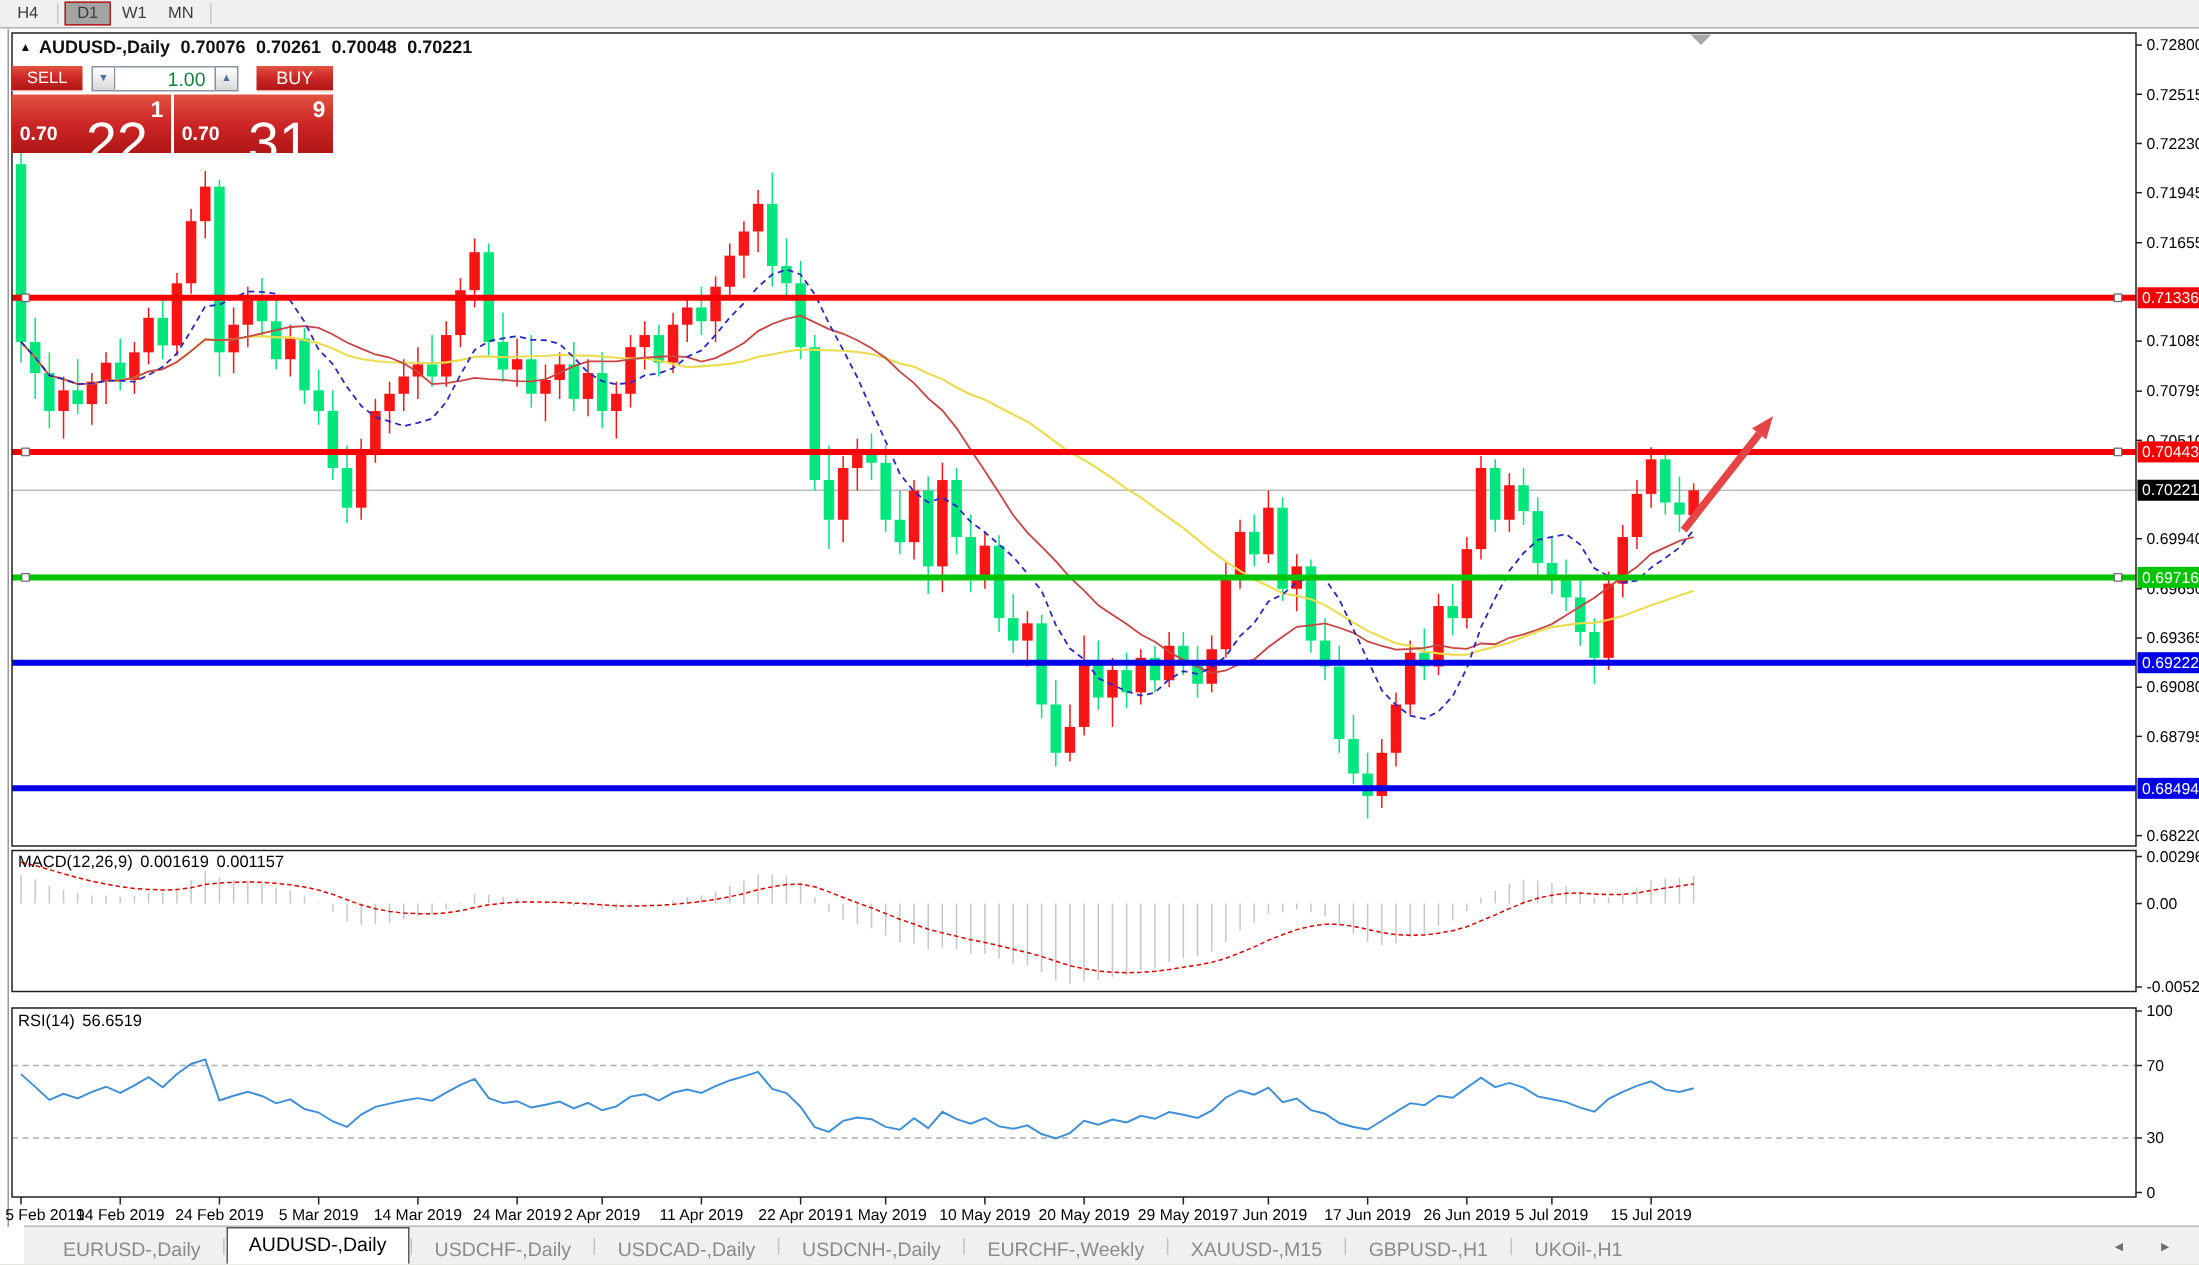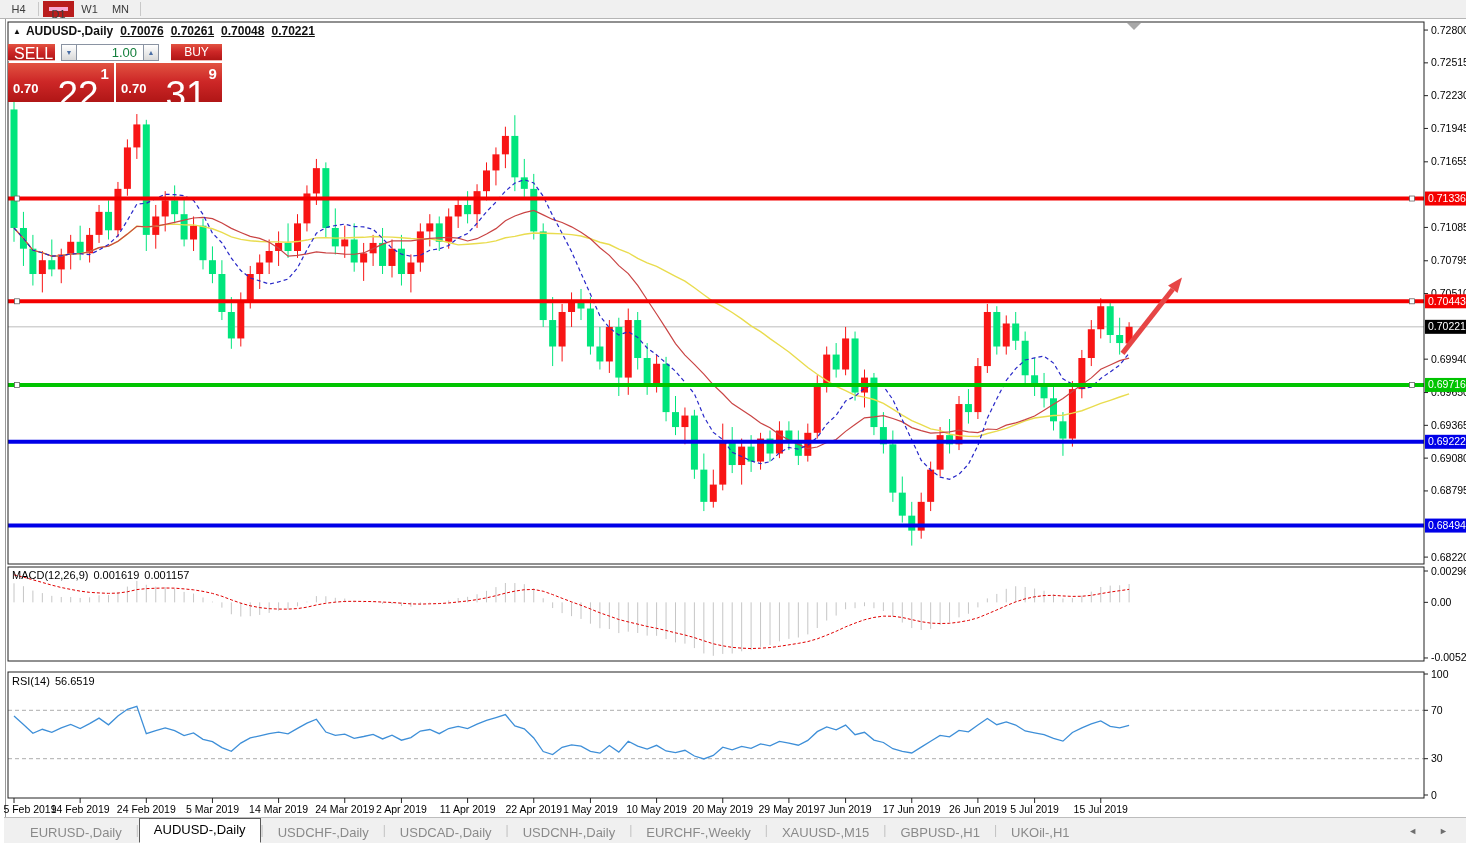--- a/index.html
+++ b/index.html
@@ -2,47 +2,47 @@
 <html><head>
 <meta charset="utf-8">
 <style>
   html,body{margin:0;padding:0;background:#d4d0c8;}
   .app{position:relative;width:1466px;height:843px;background:#fff;overflow:hidden;
        font-family:"Liberation Sans",sans-serif;}
   .toolbar{position:absolute;top:0;left:0;right:0;height:18px;background:#f0f0f0;
        border-bottom:1px solid #b5b5b5;display:flex;align-items:center;padding-left:3px;z-index:6;}
   .tf-btn{min-width:31px;height:16px;line-height:15px;text-align:center;font-size:11px;color:#3c3c3c;
        background:transparent;border:1px solid transparent;padding:0 2px;}
-  .tf-btn.active{background:#f9a8d4;border:6px solid #b91c1c;}
+  .tf-btn.active{background:#a3a3a3;border:1px solid #b91c1c;}
   .tf-sep{width:1px;height:14px;background:#c8c8c8;margin:0 4px;}
   svg#chart-svg{position:absolute;left:0;top:0;z-index:1;pointer-events:none;
        font-family:"Liberation Sans",sans-serif;}
   .chart-header{position:absolute;left:13px;top:24px;z-index:2;font-size:12px;font-weight:700;color:#101010;}
   .chart-header .tri{font-size:8px;margin-right:5px;position:relative;top:-1px;}
-  .chart-header .num{margin-left:7px;text-decoration:underline;}
+  .chart-header .num{margin-left:7px;}
   .trade-panel{position:absolute;left:8px;top:44px;width:214px;z-index:3;}
   .tp-row1{display:flex;height:17px;}
   .redface{background:linear-gradient(#e25341 0%,#cd2727 48%,#b01616 100%);color:#fff;border:none;}
-  .btn-sell{width:47px;font-size:16px;border-bottom:1px solid #f0b4ac;}
+  .btn-sell{width:47px;font-size:11px;border-bottom:1px solid #f0b4ac;}
   .btn-buy{flex:1;font-size:12px;border-bottom:1px solid #f0b4ac;margin-left:12px;}
   .spin{width:16px;height:17px;background:linear-gradient(#ffffff,#d9d9d9);border:1px solid #8a93a2;
         color:#4a6ea5;font-size:7px;line-height:7px;padding:0;}
   .spin.dn{margin-left:6px;}
   .vol{width:60px;height:15px;border:1px solid #8a93a2;border-left:none;border-right:none;
        text-align:right;font-size:13px;padding:0 6px 0 0;color:#15803d;}
   .tp-row2{display:flex;margin-top:2px;height:39px;gap:2px;}
   .price-box{flex:1;display:flex;align-items:center;justify-content:center;}
   .pb-small{font-size:13px;font-weight:700;margin-right:19px;margin-top:11px;}
   .pb-big{font-size:37px;font-weight:400;line-height:34px;margin-top:24px;}
   .pb-sup{font-size:15px;font-weight:700;margin-left:2px;position:relative;top:-9px;}
   .ind-label{position:absolute;z-index:2;font-size:11px;color:#000;}
   #macd-label{left:12px;top:569px;}
   #rsi-label{left:12px;top:675px;text-align:right;}
   .ind-label span{margin-right:5px;}
-  .tabbar{position:absolute;left:4px;right:0;bottom:0;height:25px;background:#f0f0f0;
+  .tabbar{position:absolute;left:16px;right:0;bottom:0;height:25px;background:#f0f0f0;
        border-top:1px solid #bdbdbd;display:flex;align-items:flex-end;padding-left:12px;z-index:5;}
   .tab{height:21px;line-height:21px;padding:0 14px;font-size:13px;color:#8a8a8a;white-space:nowrap;}
   .tab.active{background:#fff;color:#000;border:1px solid #5a5a5a;border-bottom:1px solid #fff;
        height:23px;line-height:22px;}
   .tab-sep{color:#c2c2c2;font-size:12px;align-self:center;padding-bottom:2px;}
   .tab-arrows{margin-left:auto;margin-right:18px;align-self:center;color:#6e6e6e;font-size:9px;}
   .tab-arrows span{margin-left:22px;}
 </style>
 </head>
 <body>

